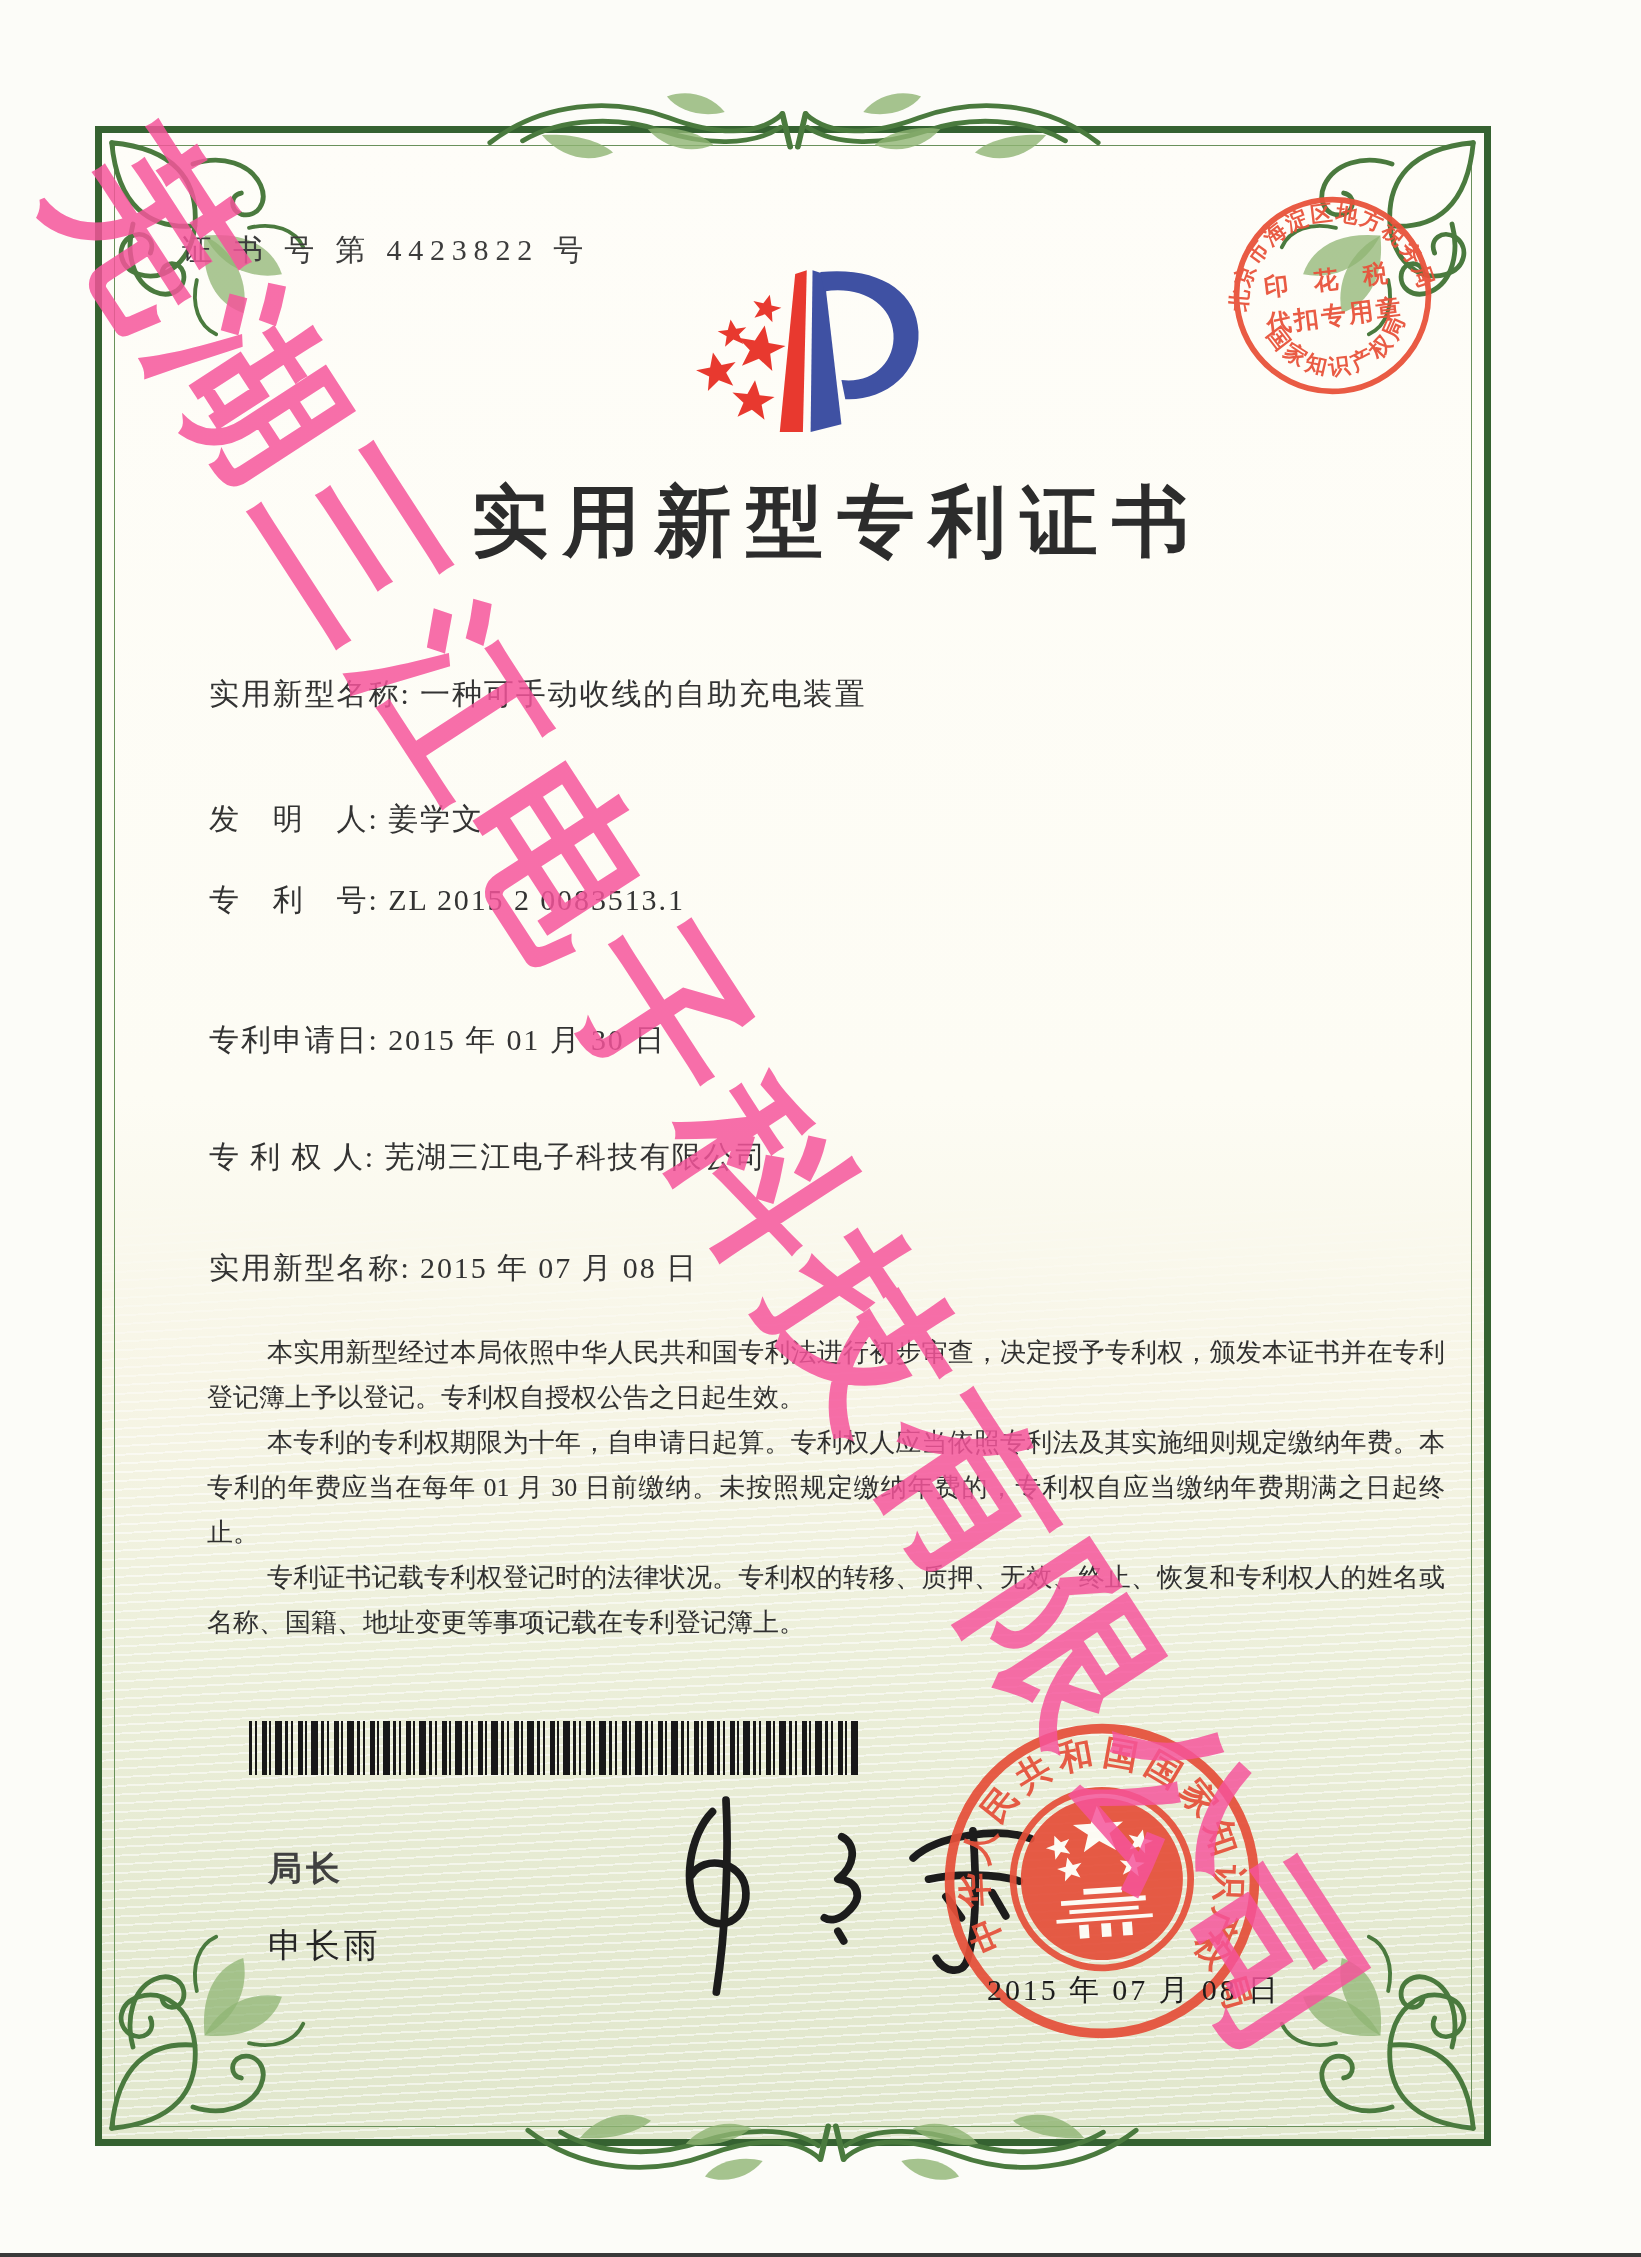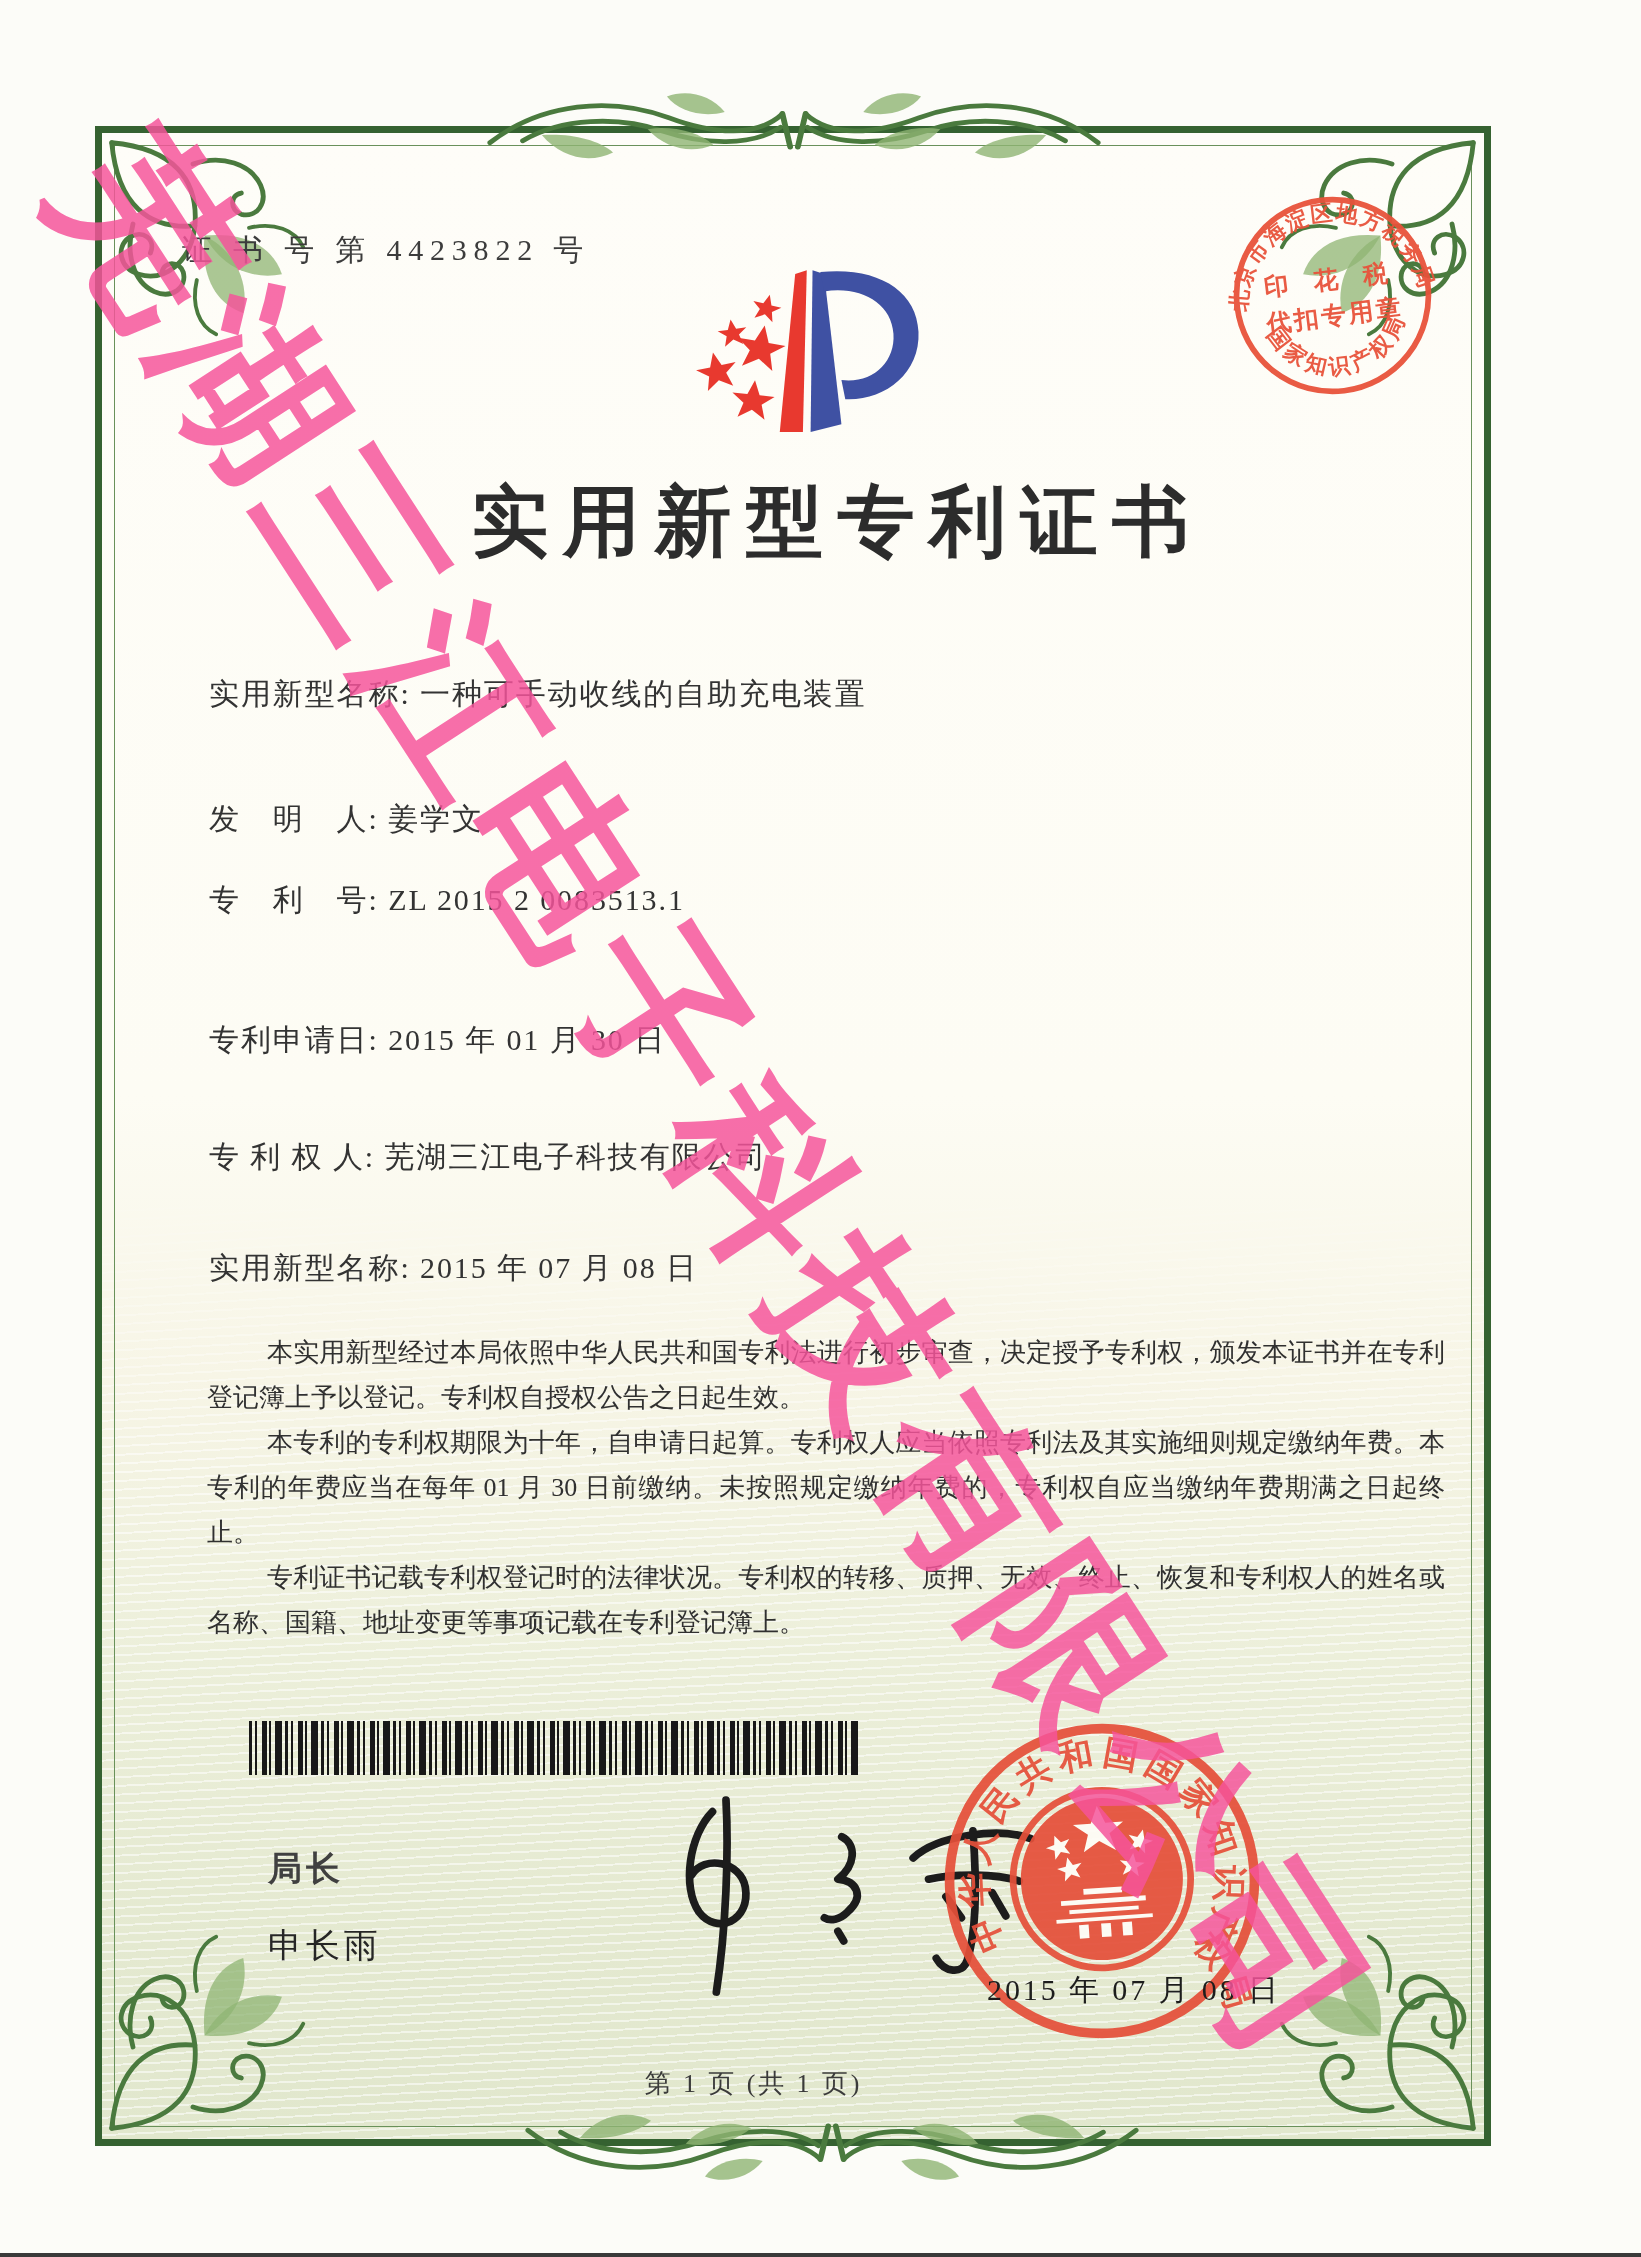--- a/index.html
+++ b/index.html
@@ -205,19 +205,18 @@
       <rect x="150" y="177" width="40" height="6"></rect>
       <rect x="120" y="207" width="100" height="4"></rect>
       <rect x="143" y="214" width="10" height="14"></rect>
       <rect x="166" y="214" width="10" height="14"></rect>
       <rect x="188" y="214" width="10" height="14"></rect>
     </g>
   </svg>
 
   <div class="seal-date">2015 年 07 月 08 日</div>
 
-  <div class="page-footer">第 1 页 (共 1 页)</div>
 
   <div class="watermark">芜湖三江电子科技有限公司</div>
 
   <div class="page-bottom-edge"></div>
 </div>
 
 
 </body></html>

